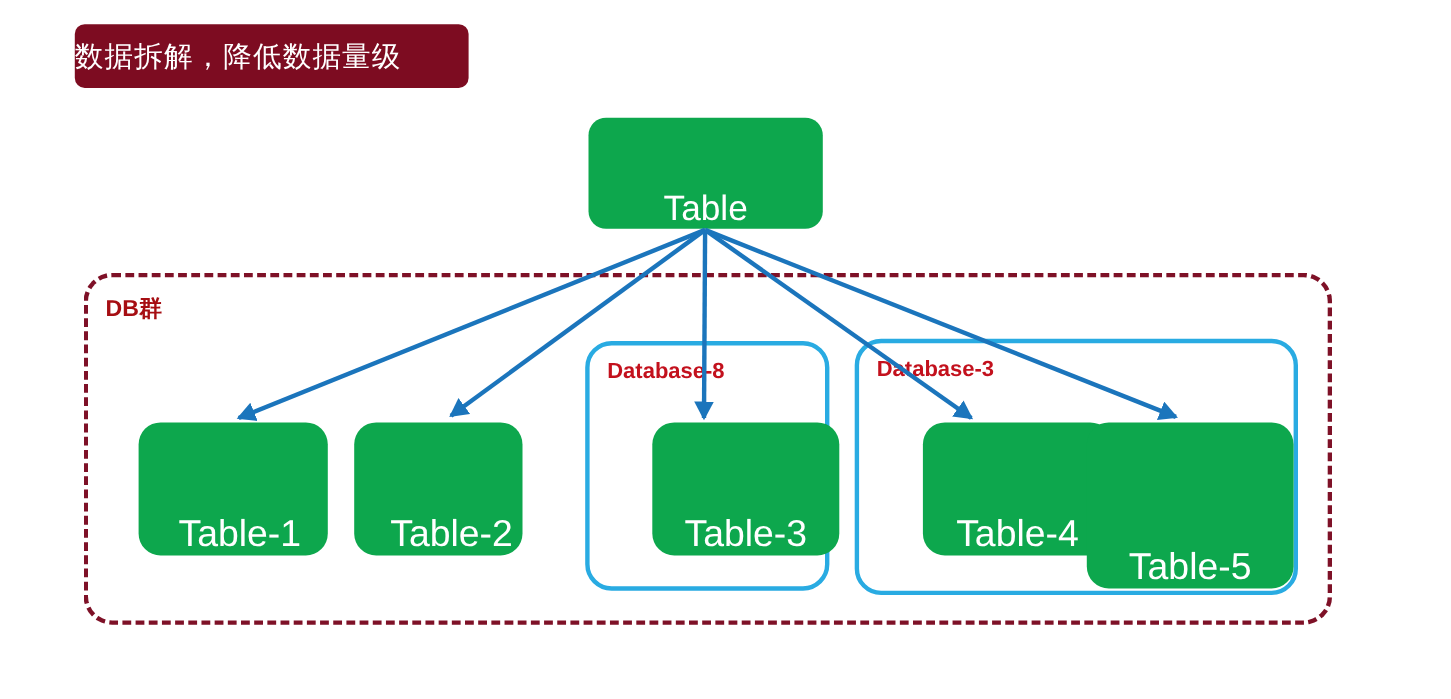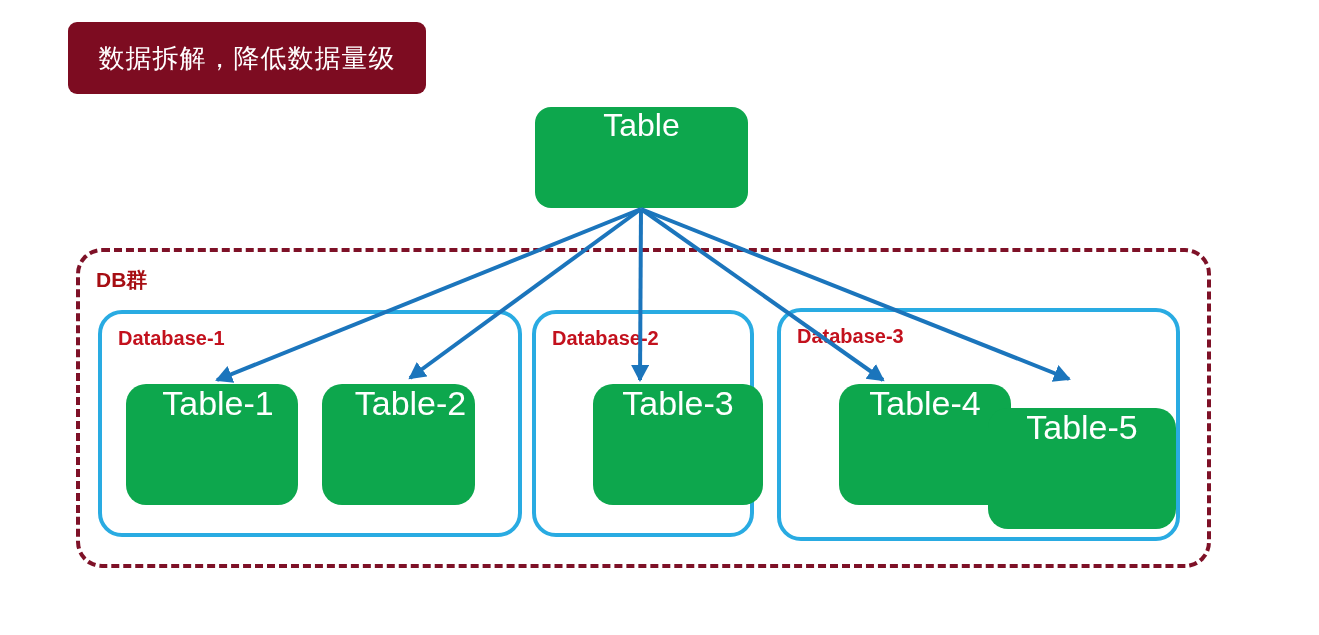--- a/index.html
+++ b/index.html
@@ -19,34 +19,34 @@
     font-family: "Liberation Sans", sans-serif;
     overflow: hidden;
   }
   .canvas {
     position: relative;
     width: 1319px; height: 635px;
   }
   .banner {
     position: absolute;
     left: 68px; top: 22px;
-    width: 358px; height: 72px;
+    width: 358px; height: 58px;
     background: var(--banner_bg);
     border-radius: 9px;
-    display: flex; align-items: center; justify-content: center;
+    display: flex; align-items: center; justify-content: flex-start;
     color: var(--box_text);
     font-family: "Liberation Serif", "DejaVu Serif", serif;
     font-size: 26px;
     letter-spacing: 1px;
   }
   .green-box {
     position: absolute;
     background: var(--green_box);
     border-radius: 20px;
-    display: flex; align-items: flex-start; justify-content: center;
+    display: flex; align-items: flex-end; justify-content: center;
     color: var(--box_text);
     font-size: 34px;
   }
   .root-table {
     left: 535px; top: 107px;
     width: 213px; height: 101px;
     border-radius: 16px;
     font-size: 32px;
   }
   .cluster {
@@ -78,21 +78,21 @@
     font-weight: bold;
   }
   .db1 { left: 98px;  top: 310px; width: 424px; height: 227px; }
   .db2 { left: 532px; top: 310px; width: 222px; height: 227px; }
   .db3 { left: 777px; top: 308px; width: 403px; height: 233px; }
 
   .t1 { left: 126px; top: 384px; width: 172px; height: 121px; padding-left: 12px; }
   .t2 { left: 322px; top: 384px; width: 153px; height: 121px; padding-left: 24px; }
   .t3 { left: 557px; top: 384px; width: 170px; height: 121px; margin-left: 36px; }
   .t4 { left: 839px; top: 384px; width: 172px; height: 121px; }
-  .t5 { left: 988px; top: 384px; width: 188px; height: 121px; margin-top: 24px; }
+  .t5 { left: 988px; top: 384px; width: 188px; height: 151px; }
 
   svg.arrows {
     position: absolute;
     left: 0; top: 0;
     width: 1319px; height: 635px;
     pointer-events: none;
   }
   svg.arrows line {
     stroke: var(--arrow_blue);
     stroke-width: 4;
@@ -109,25 +109,22 @@
   </div>
 
   <div class="green-box root-table">
     <span>Table</span>
   </div>
 
   <div class="cluster">
     <span class="cluster-label">DB群</span>
   </div>
 
-  <div class="db-box db1">
-    <span class="db-label">Database-1</span>
-  </div>
   <div class="db-box db2">
-    <span class="db-label">Database-2</span>
+    <span class="db-label">Database-8</span>
   </div>
   <div class="db-box db3">
     <span class="db-label">Database-3</span>
   </div>
 
   <div class="green-box t1">
     <span>Table-1</span>
   </div>
   <div class="green-box t2">
     <span>Table-2</span>

